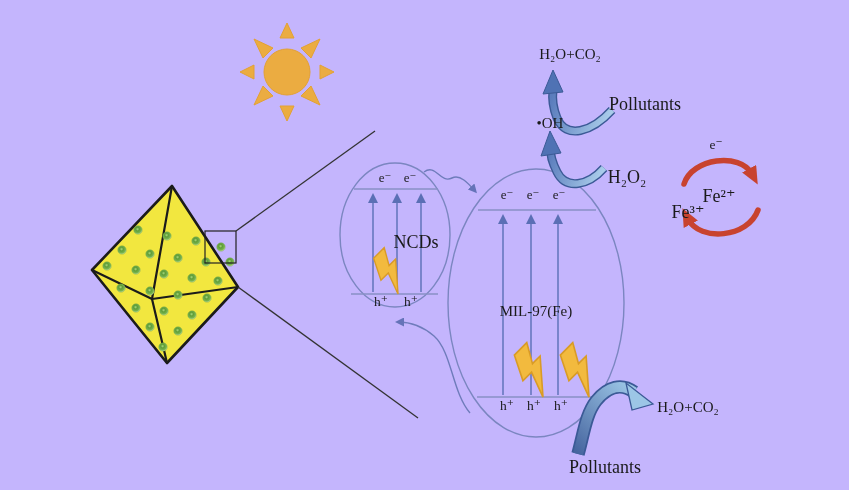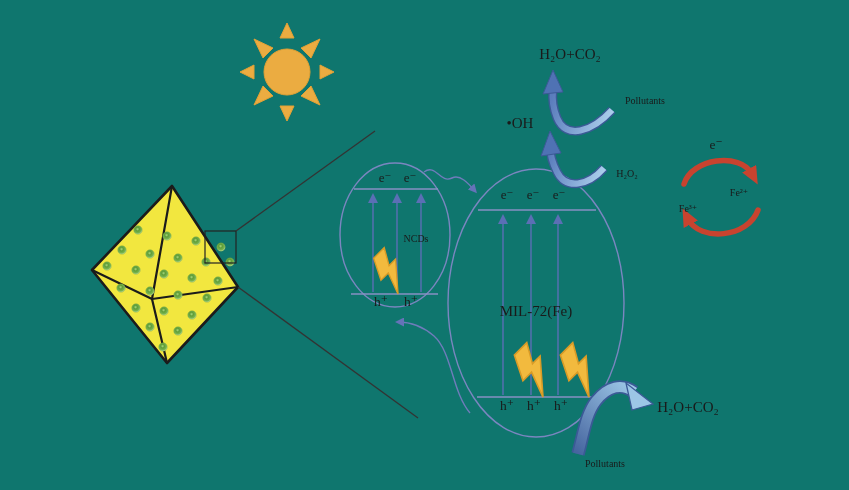--- a/index.html
+++ b/index.html
@@ -1,26 +1,26 @@
 <!DOCTYPE html>
 <html><head>
 <meta charset="utf-8">
 <style>
   html,body{margin:0;padding:0;background:#ffffff;}
   .stage{
-    position:relative;width:849px;height:490px;background:#0f766e;overflow:hidden;
+    position:relative;width:849px;height:490px;background:#c4b5fd;overflow:hidden;
     font-family:"Liberation Serif","DejaVu Serif",serif;color:#1a1a1a;
   }
   .stage svg{position:absolute;left:0;top:0;}
   .lbl{
     position:absolute;transform:translateX(-50%);white-space:nowrap;
     font-family:"Liberation Serif","DejaVu Serif",serif;color:#1a1a1a;line-height:1.1;
   }
   .fs13{font-size:13px;} .fs135{font-size:13.5px;}
-  .fs145{font-size:10px;} .fs15{font-size:15px;}
+  .fs145{font-size:18px;} .fs15{font-size:15px;}
 </style>
 </head>
 <body>
 
 <div class="stage">
 
   <svg width="849" height="490" viewBox="0 0 849 490">
     <defs>
       <radialGradient id="gradParticle" cx="45%" cy="40%" r="60%">
         <stop offset="0%" stop-color="#a9d97f"></stop>
@@ -152,35 +152,35 @@
     </g>
 
     <g fill="none" stroke="#C8432F" stroke-width="5.5" stroke-linecap="round">
       <path d="M 684,184 C 692,158 740,152 752,174" marker-end="url(#mRed)"></path>
       <path d="M 758,210 C 748,238 700,242 688,219" marker-end="url(#mRed)"></path>
     </g>
   </svg>
 
   <span class="lbl fs15" style="left:570px;top:46px">H₂O+CO₂</span>
   <span class="lbl fs145" style="left:645px;top:95px">Pollutants</span>
-  <span class="lbl fs15" style="left:520px;top:115px">•OH</span>
+  <span class="lbl fs15" style="left:550px;top:115px">•OH</span>
   <span class="lbl fs145" style="left:627px;top:168px">H₂O₂</span>
   <span class="lbl fs135" style="left:716px;top:138px">e⁻</span>
   <span class="lbl fs145" style="left:688px;top:203px">Fe³⁺</span>
-  <span class="lbl fs145" style="left:739px;top:187px">Fe²⁺</span>
+  <span class="lbl fs145" style="left:719px;top:187px">Fe²⁺</span>
 
   <span class="lbl fs13" style="left:385px;top:171px">e⁻</span>
   <span class="lbl fs13" style="left:410px;top:171px">e⁻</span>
   <span class="lbl fs145" style="left:416px;top:233px">NCDs</span>
   <span class="lbl fs135" style="left:381px;top:295px">h⁺</span>
   <span class="lbl fs135" style="left:411px;top:295px">h⁺</span>
 
   <span class="lbl fs13" style="left:507px;top:188px">e⁻</span>
   <span class="lbl fs13" style="left:533px;top:188px">e⁻</span>
   <span class="lbl fs13" style="left:559px;top:188px">e⁻</span>
-  <span class="lbl fs15" style="left:536px;top:303px">MIL-72(Fe)</span>
+  <span class="lbl fs15" style="left:536px;top:303px">MIL-97(Fe)</span>
   <span class="lbl fs135" style="left:507px;top:399px">h⁺</span>
   <span class="lbl fs135" style="left:534px;top:399px">h⁺</span>
   <span class="lbl fs135" style="left:561px;top:399px">h⁺</span>
 
   <span class="lbl fs15" style="left:688px;top:399px">H₂O+CO₂</span>
   <span class="lbl fs145" style="left:605px;top:458px">Pollutants</span>
 </div>
 
 </body></html>

